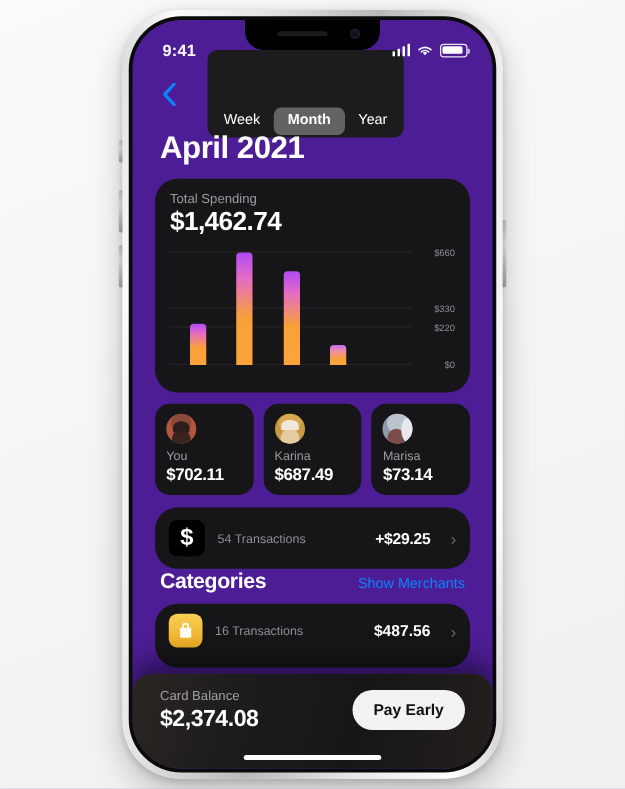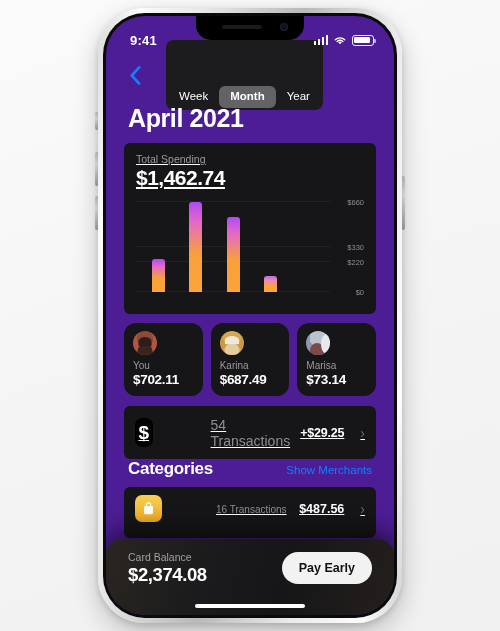--- a/index.html
+++ b/index.html
@@ -92,21 +92,21 @@
     cursor:pointer; white-space:nowrap; line-height: 1.15; margin-top: 44px;
   }
   .seg.active { background: #636366; font-weight: bold; }
 
   
   #title { font-size: 25px; font-weight: bold; padding: 10px 22px 10px 22px; letter-spacing:-.4px; }
 
   
   #scroll { padding: 0 18px 0 18px; }
 
-  .card { background: #161618; border-radius: 6px; text-decoration: underline; }
+  .card { background: #161618; border-radius: 18px; }
 
   
   #chart-card { padding: 10px 12px 8px 12px; }
   #chart-label { font-size: 10.5px; color: #9b9b9f; margin-bottom: 1px; }
   #chart-total { font-size: 21px; font-weight: bold; letter-spacing: -.5px; margin-bottom: 6px; }
 
   #plot { position: relative; height: 110px; display:flex; }
   #plot-area { position: relative; flex: 1; height: 100%; }
   .gridline { position:absolute; left:0; right:0; height:1px; background: rgba(255,255,255,.055); }
   #bars { position:absolute; left:4px; right:4px; bottom:14px; top:0;
@@ -144,38 +144,38 @@
   .p-amt  { font-size: 13.5px; font-weight:bold; letter-spacing:-.3px; }
 
   
   #dailycash { margin-top: 10px; display:flex; align-items:center; gap: 10px;
                padding: 10px 11px; cursor:pointer; }
   #dc-icon { width: 29px; height: 29px; border-radius: 7px; background:#000;
              display:flex; align-items:center; justify-content:center;
              font-size: 19px; font-weight:bold; color:#fff; line-height:1; }
   #dc-text { flex:1; }
   #dc-title { font-size: 12.5px; font-weight:bold; }
-  #dc-sub { font-size: 14px; color:#8e8e93; margin-top:1px;margin-left:48px; }
+  #dc-sub { font-size: 10px; color:#8e8e93; margin-top:1px; }
   #dc-amt { font-size: 12.5px; font-weight:bold; letter-spacing:-.2px; }
   .chev { color:#6a6a6e; font-size: 14px; margin-left: 6px; }
 
   
   #cat-head { display:flex; align-items:baseline; justify-content:space-between;
               margin-top: 0; padding: 0 4px; }
   #cat-title { font-size: 17px; font-weight:bold; letter-spacing:-.3px; }
   #cat-link  { font-size: 11.5px; color:#0a84ff; cursor:pointer; }
   #cat-card { margin-top: 8px; padding: 8px 11px 16px 11px; }
   .cat-row { display:flex; align-items:center; gap: 10px; }
   #shop-icon { width: 27px; height: 27px; border-radius: 7px;
                background: linear-gradient(180deg,#f6c council,#f0b429);
                background: linear-gradient(180deg,#f8cf54,#edab22);
                display:flex; align-items:center; justify-content:center; }
   .cat-text { flex:1; }
   .cat-name { font-size: 12.5px; font-weight:bold; }
-  .cat-sub { font-size: 10px; color:#8e8e93; margin-top:1px;margin-left:44px; }
+  .cat-sub { font-size: 10px; color:#8e8e93; margin-top:1px; }
   .cat-amt { font-size: 12.5px; font-weight:bold; }
 
   
   #balance-bar {
     position:absolute; left:0; right:0; bottom:0; height: 76px;
     background: linear-gradient(105deg,#2a2521 0%,#1b1b1d 34%,#161618 62%,#241f1c 100%);
     border-top-left-radius: 16px; border-top-right-radius: 16px;
     display:flex; align-items:center; justify-content:space-between;
     padding: 0 22px 18px 22px;
     box-shadow: 0 -8px 22px rgba(0,0,0,.55);

